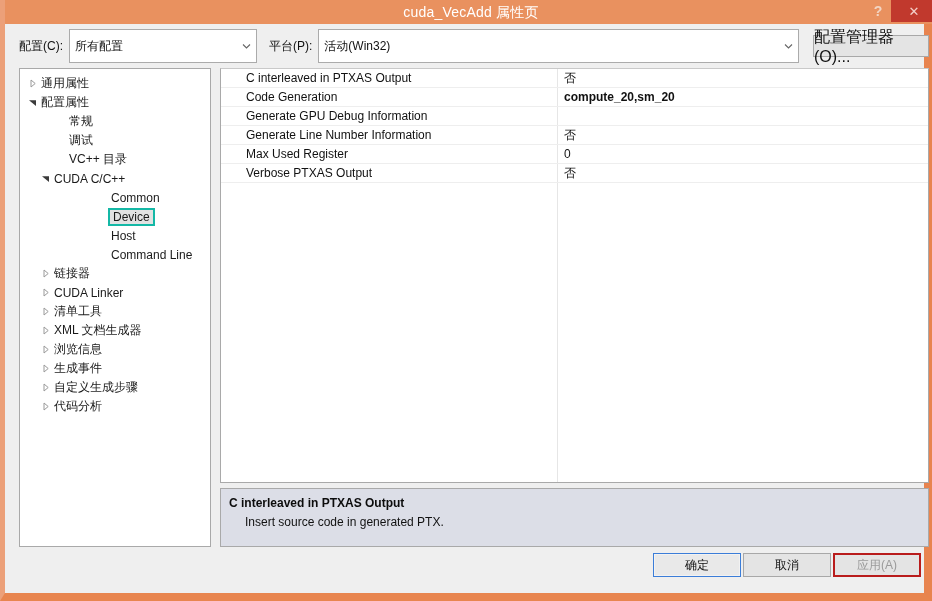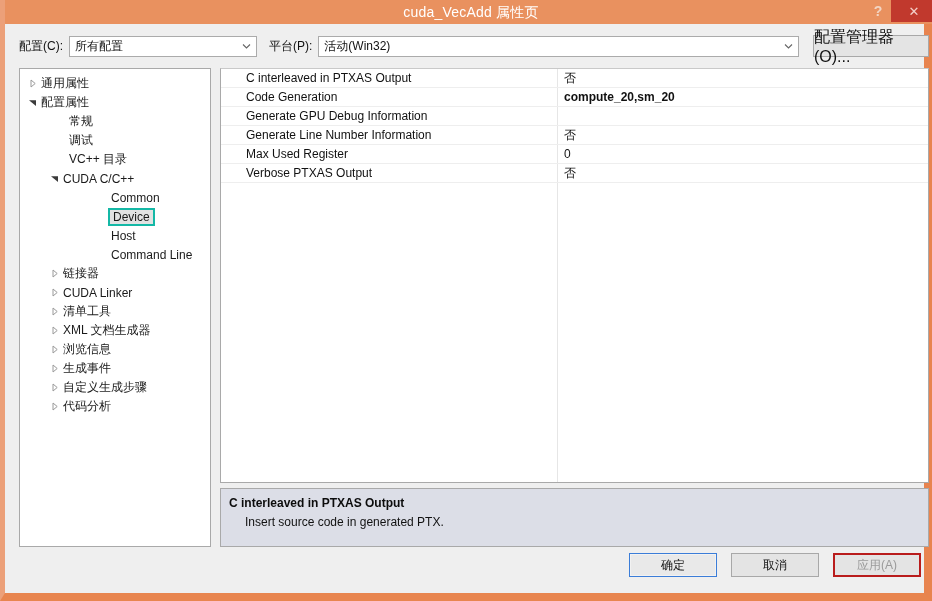--- a/index.html
+++ b/index.html
@@ -95,21 +95,21 @@
     box-sizing: border-box;
   }
   .tb-label {
     font-size: 12px;
     color: #111;
     white-space: nowrap;
     margin-right: 6px;
   }
   .combo {
     position: relative;
-    height: 21px;
+    height: 34px;
     background: #ffffff;
     border: 1px solid #ababab;
     box-sizing: border-box;
     display: flex;
     align-items: center;
     padding-left: 5px;
     font-size: 12px;
     color: #111;
     cursor: default;
   }
@@ -191,21 +191,21 @@
   .tnode .tlabel {
     padding: 0 2px;
   }
   .tnode.selected .tlabel {
     background: #e2e2e2;
     border: 2px solid #14b8a6;
     padding: 0 3px;
     margin: 13px -1px;
   }
   .lvl0 { padding-left: 6px; }
-  .lvl1 { padding-left: 28px; }
+  .lvl1 { padding-left: 19px; }
   .lvl2 { padding-left: 34px; }
   .lvl3 { padding-left: 76px; }
 
   
   .gridpanel {
     position: absolute;
     left: 210px;
     top: 4px;
     width: 709px;
     height: 415px;
@@ -299,21 +299,21 @@
     width: 88px;
     height: 24px;
     background: #e4e4e4;
     border: 1px solid #a8a8a8;
     box-sizing: border-box;
     font-size: 12px;
     color: #111;
     display: flex;
     align-items: center;
     justify-content: center;
-    margin-left: 14px;
+    margin-left: 2px;
     cursor: default;
     font-family: "Liberation Sans", "DejaVu Sans", sans-serif;
   }
   .fbtn.default {
     border: 1px solid #3b7dd8;
     background: #e9e9e9;
     box-shadow: inset 0 0 0 1px #f2f2f2;
   }
   .fbtn.disabled {
     color: #9a9a9a;

